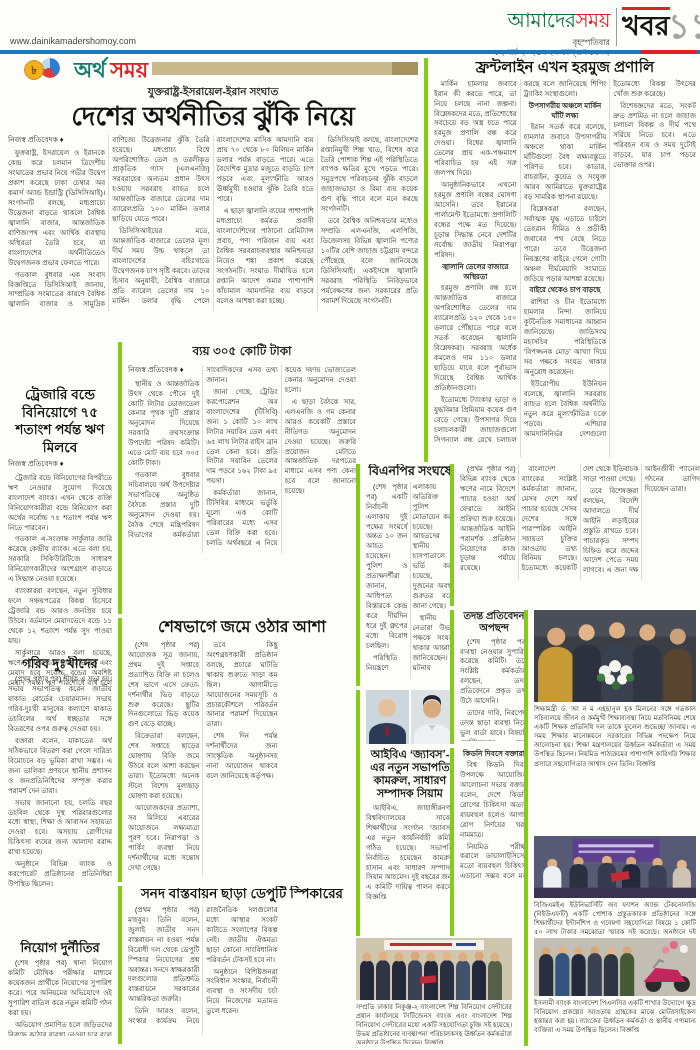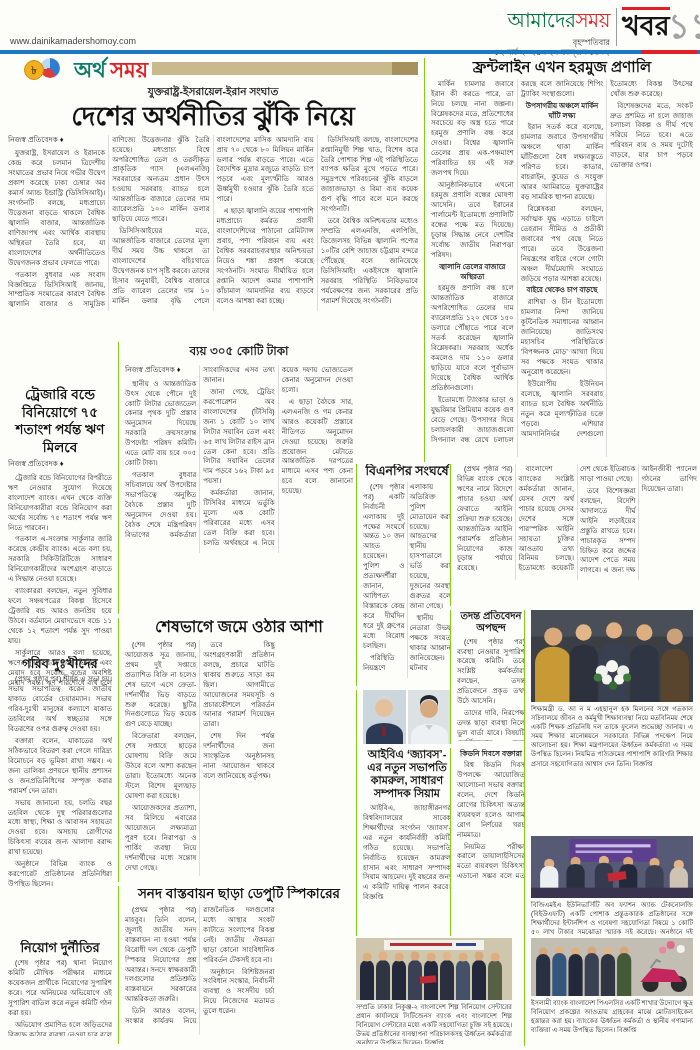--- a/index.html
+++ b/index.html
@@ -8,21 +8,21 @@
   .abs{position:absolute;}
   .art{position:absolute;overflow:hidden;}
   .hl{font-weight:bold;text-align:center;color:#121212;line-height:1.18;margin:0 0 3px 0;}
   .kick{font-weight:bold;text-align:center;color:#222;}
   .cols{column-gap:7px;column-rule:1px solid #dcdcdc;column-fill:auto;
         text-align:justify;font-size:7px;line-height:1.42;color:#1d1d1d;overflow:hidden;}
   .c2{column-count:2;} .c3{column-count:3;} .c4{column-count:4;}
   .cols p{margin:0 0 2px 0;text-indent:7px;}
   .cols p.sub{font-weight:bold;text-align:center;text-indent:0;margin:2px 0;}
   .cols p.byline{font-weight:normal;text-indent:0;font-size:7.5px;margin:0 0 3px 0;}
-  .vl{border-left:1px solid #84cc16;padding-left:6px;}
+  .vl{border-left:4px solid #84cc16;padding-left:6px;}
   .cap{font-size:6.6px;line-height:1.38;text-align:justify;color:#232323;margin-top:2px;overflow:hidden;}
   .photo{background:#888;overflow:hidden;}
   .photo svg{display:block;width:100%;height:100%;}
   
   .url{font-size:9px;color:#444;}
   .mast1{font-weight:normal;font-size:20px;letter-spacing:-.5px;}
   .mastline{font-size:8px;color:#333;line-height:1.3;}
   .khobor{font-weight:bold;font-size:27px;border-top:3px solid #e01f26;padding-top:2px;line-height:1.1;}
   .pageno{font-weight:bold;font-size:34px;color:#a3a3a3;line-height:1;}
   .bluebar{background:#1b79c0;}

